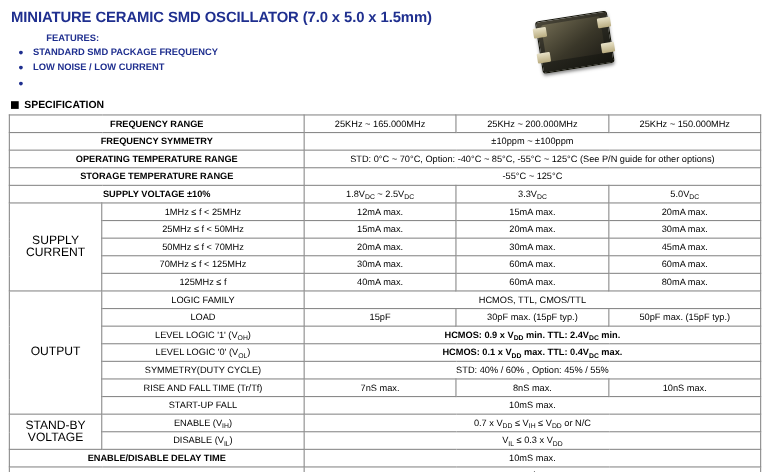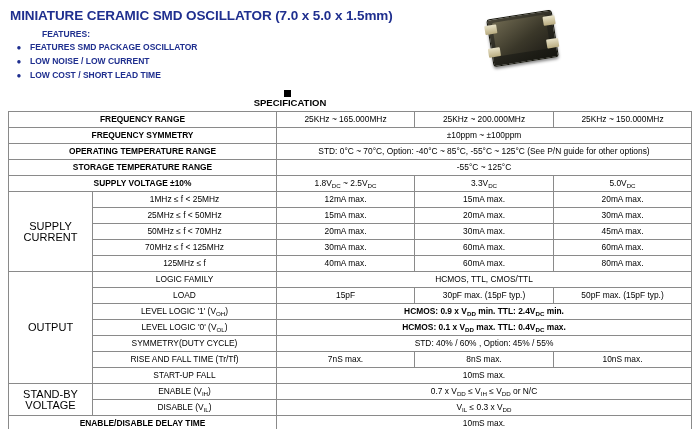--- a/index.html
+++ b/index.html
@@ -55,21 +55,20 @@
     font-weight: bold;
     line-height: 11px;
   }
   .spec-heading {
     margin: 9px 0 3px 2px;
     font-size: 9.5px;
     font-weight: bold;
     color: #000;
     display: flex;
     align-items: center;
-    flex-direction: column;
   }
   .spec-heading .sq {
     display: inline-block;
     width: 7px;
     height: 7px;
     background: #000;
     margin-right: 5px;
   }
   table.spec {
     border-collapse: collapse;
@@ -165,29 +164,28 @@
 <body>
 
 <div class="page">
 
   <div class="title">MINIATURE CERAMIC SMD OSCILLATOR (7.0 x 5.0 x 1.5mm)</div>
 
   <div class="features-label">FEATURES:</div>
 
   <div class="feature-row">
     <span class="bullet">●</span>
-    <span class="feature-text">FEATURES SMD PACKAGE OSCILLATOR</span>
+    <span class="feature-text">STANDARD SMD PACKAGE FREQUENCY</span>
   </div>
   <div class="feature-row">
     <span class="bullet">●</span>
     <span class="feature-text">LOW NOISE / LOW CURRENT</span>
   </div>
   <div class="feature-row">
     <span class="bullet">●</span>
-    <span class="feature-text">LOW COST / SHORT LEAD TIME</span>
   </div>
 
   <div class="photo">
     <div class="chip-shadow"></div>
     <div class="chip-wrap">
       <div class="chip-body">
         <div class="chip-top"></div>
       </div>
       <div class="pad p1"></div>
       <div class="pad p2"></div>

